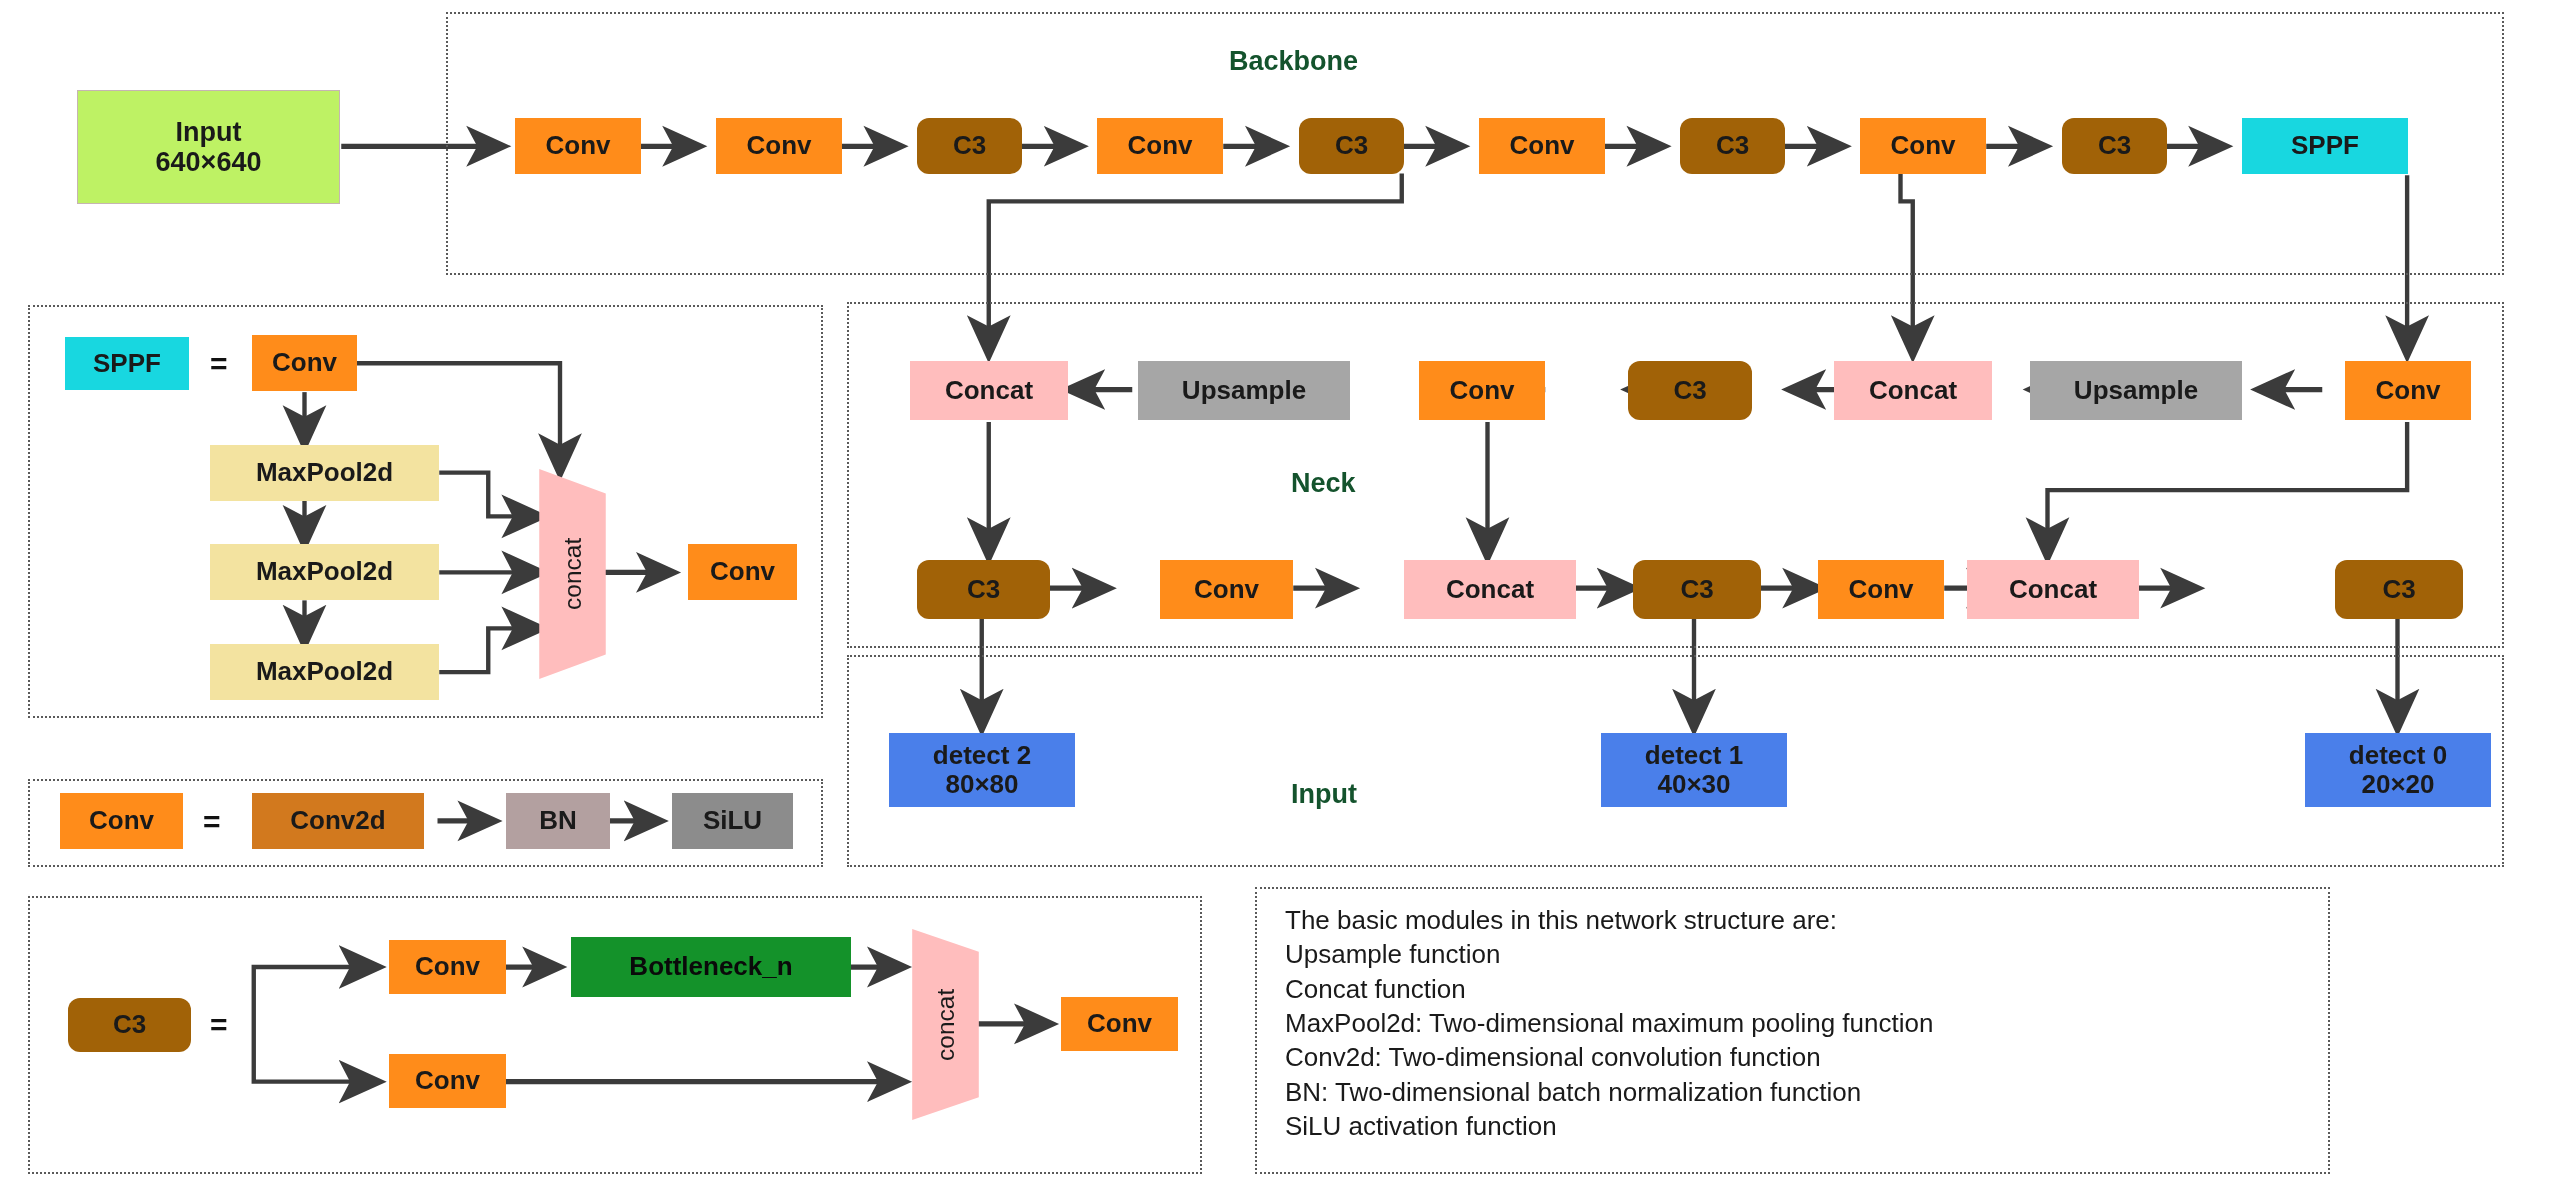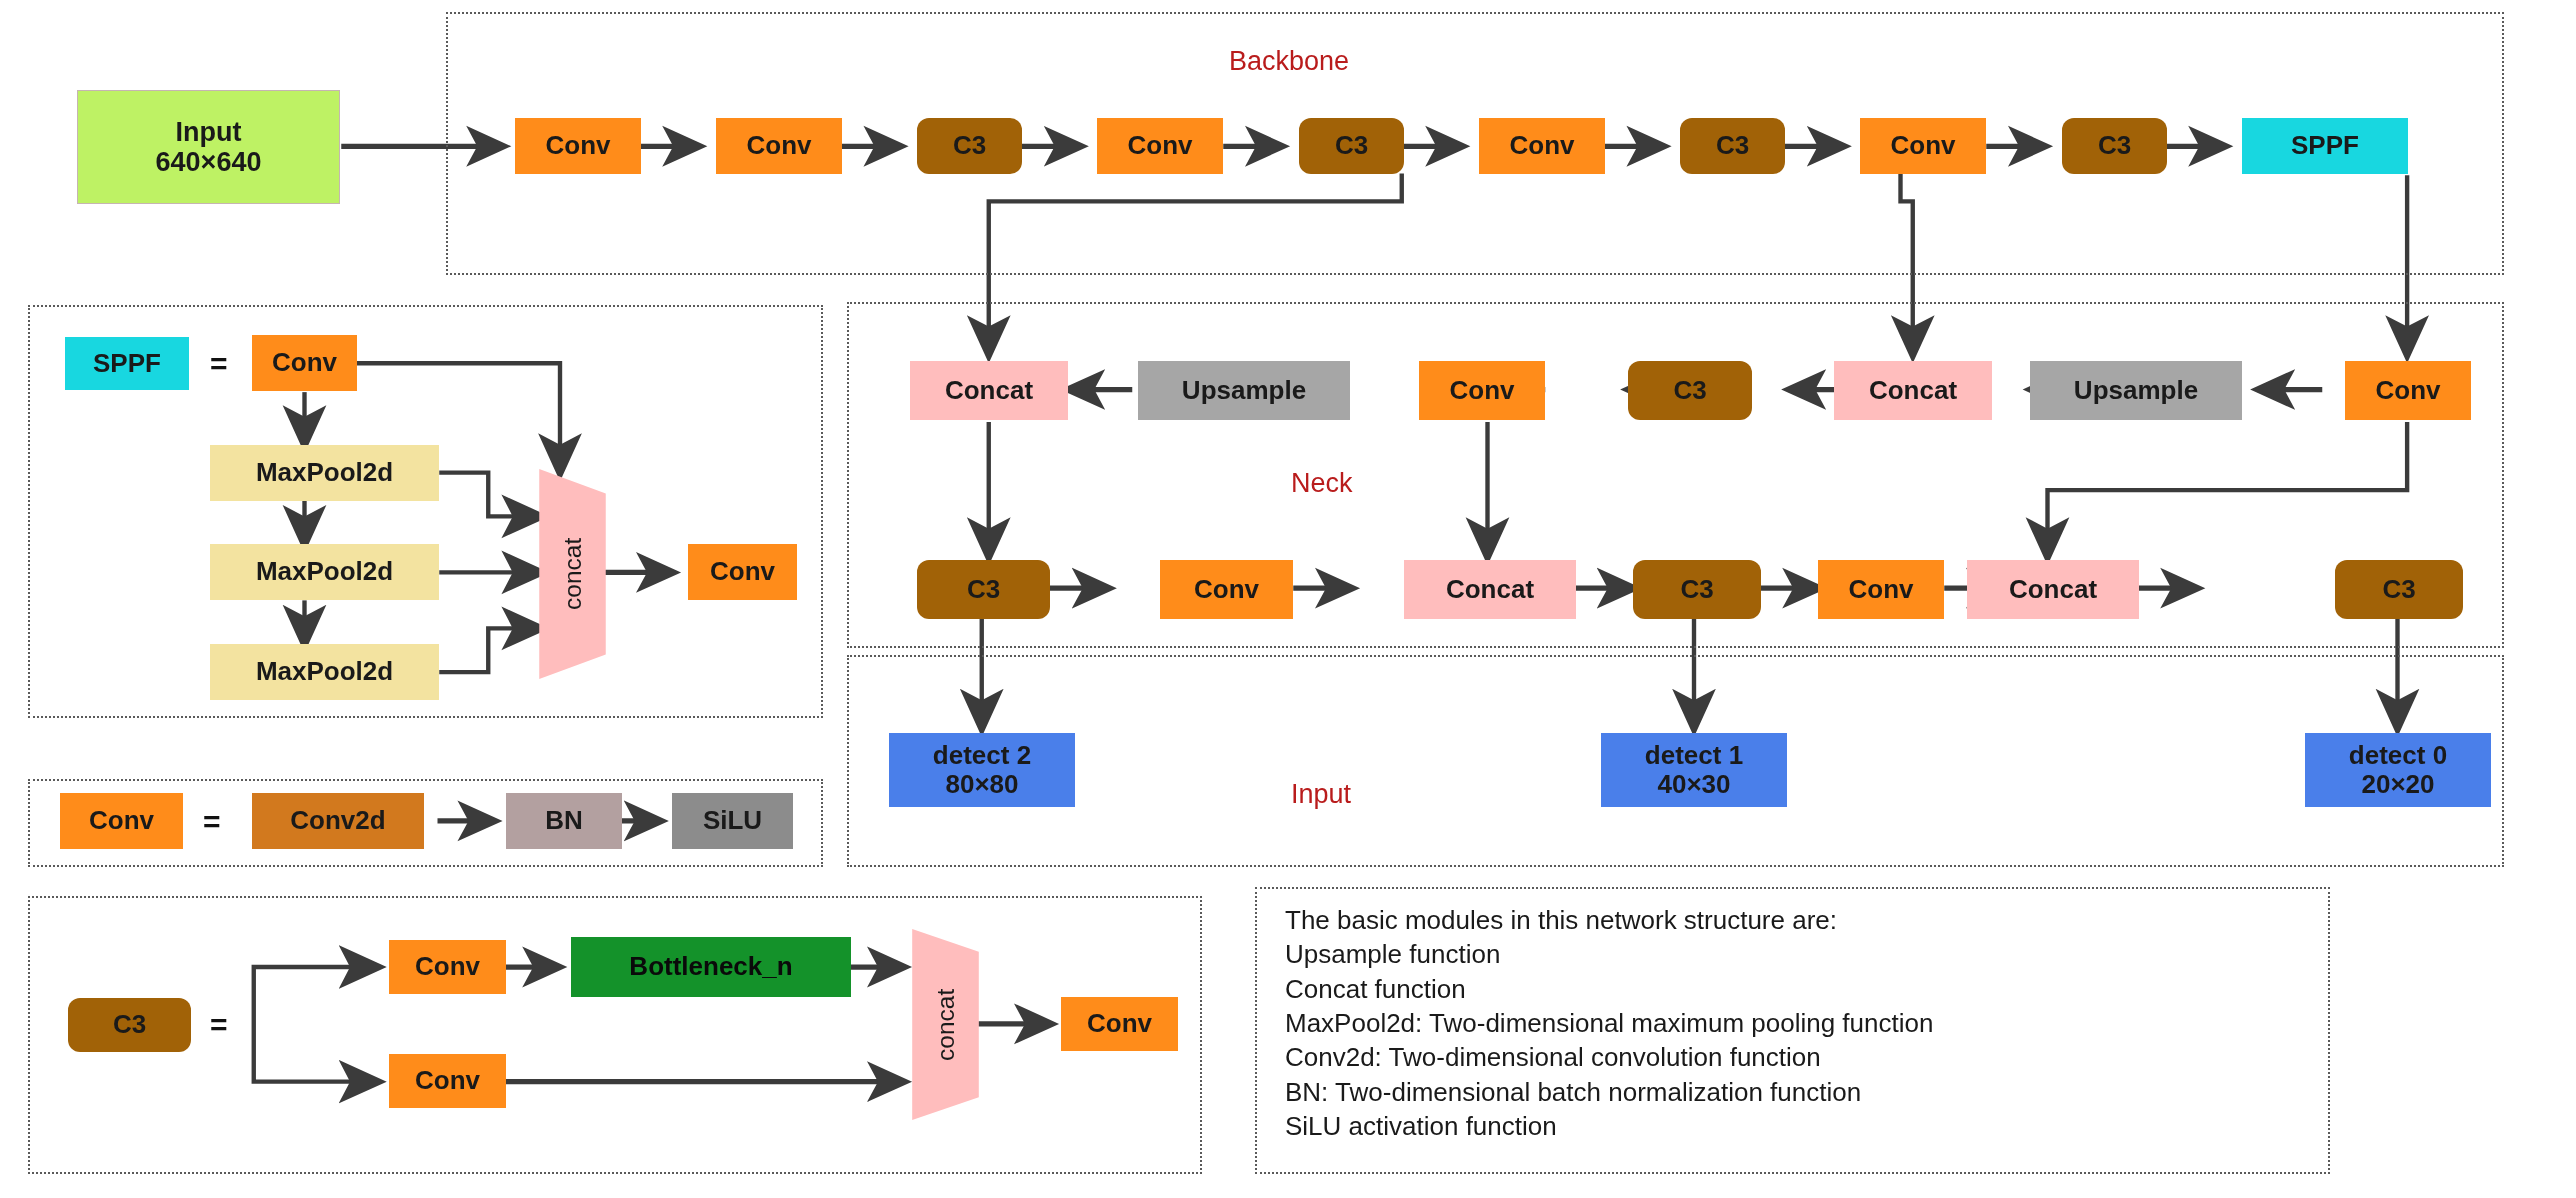--- a/index.html
+++ b/index.html
@@ -19,21 +19,21 @@
   .blue{background:#4A7FEA;}
   .yellow{background:#F3E3A0;}
   .darkorange{background:#D2791E;}
   .mauve{background:#B3A0A0;}
   .dgray{background:#8C8C8C;}
   .dgreen{background:#14922A;color:#0a0a0a;}
   .inputbox{background:#bef264;border:1.8px solid #C6B5B2;font-weight:bold;font-size:27px;}
 
   
   .group{position:absolute;border:2.6px dotted #5a5a5a;box-sizing:border-box;background:transparent;}
-  .grouplabel{position:absolute;font-weight:normal;font-size:27px;color:#b91c1c;text-align:center;}
+  .grouplabel{position:absolute;font-weight:bold;font-size:27px;color:#14532d;text-align:center;}
 
   
   svg.wires{position:absolute;left:0;top:0;width:2576px;height:1199px;overflow:visible;pointer-events:none;}
 
   
   .trapez{position:absolute;}
   .trapez .tlabel{position:absolute;left:0;top:0;width:100%;height:100%;
       display:flex;align-items:center;justify-content:center;font-size:24.5px;color:#1a1a1a;
       writing-mode:vertical-rl;transform:rotate(180deg);}
 
@@ -197,21 +197,21 @@
       <polygon points="0,0 76,28 76,212 0,240" fill="#FFBDBD"></polygon>
     </svg>
     <span class="tlabel">concat</span>
   </div>
 
   <div class="node orange" style="left:688px;top:544px;width:109px;height:56px;">Conv</div>
 
   <div class="node orange" style="left:60px;top:793px;width:123px;height:56px;">Conv</div>
   <div class="eqsign" style="left:203px;top:805px;">=</div>
   <div class="node darkorange" style="left:252px;top:793px;width:172px;height:56px;">Conv2d</div>
-  <div class="node mauve" style="left:506px;top:793px;width:116px;height:56px;">BN</div>
+  <div class="node mauve" style="left:506px;top:793px;width:104px;height:56px;">BN</div>
   <div class="node dgray" style="left:672px;top:793px;width:121px;height:56px;">SiLU</div>
 
   <div class="node green" style="left:68px;top:998px;width:123px;height:54px;">C3</div>
   <div class="eqsign" style="left:210px;top:1008px;">=</div>
 
   <div class="node orange" style="left:389px;top:940px;width:117px;height:54px;">Conv</div>
   <div class="node dgreen" style="left:571px;top:937px;width:280px;height:60px;">Bottleneck_n</div>
   <div class="node orange" style="left:389px;top:1054px;width:117px;height:54px;">Conv</div>
 
   <div class="trapez" style="left:912px;top:929px;width:67px;height:191px;">

